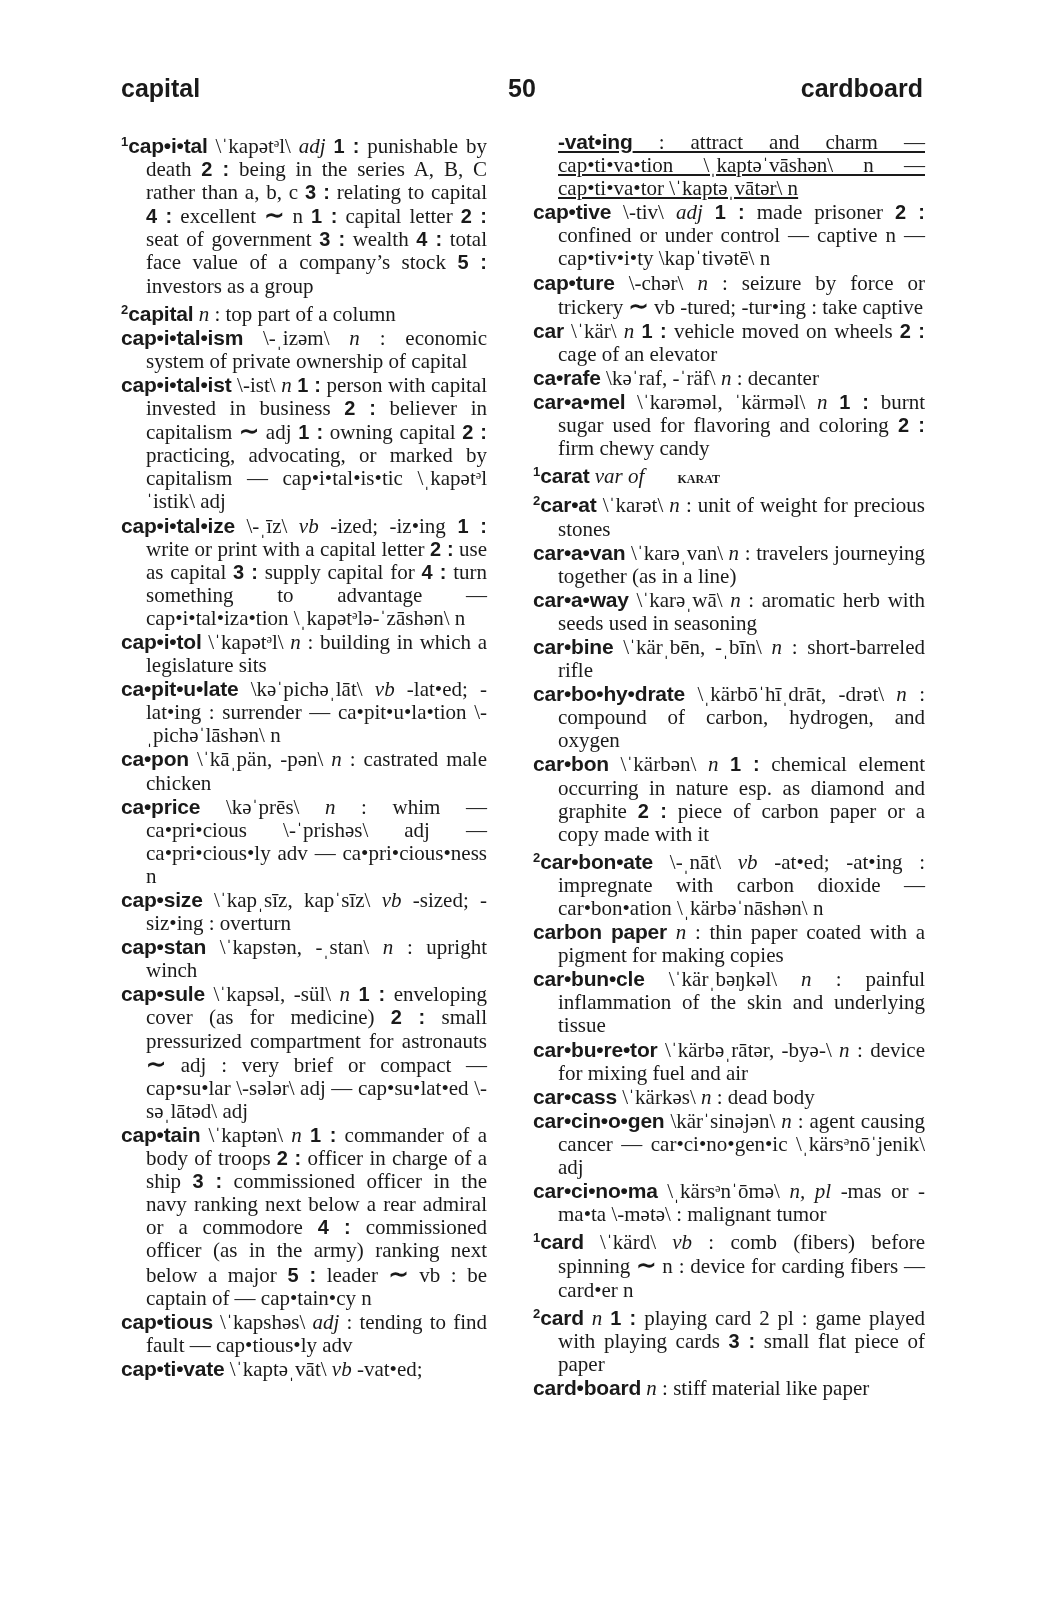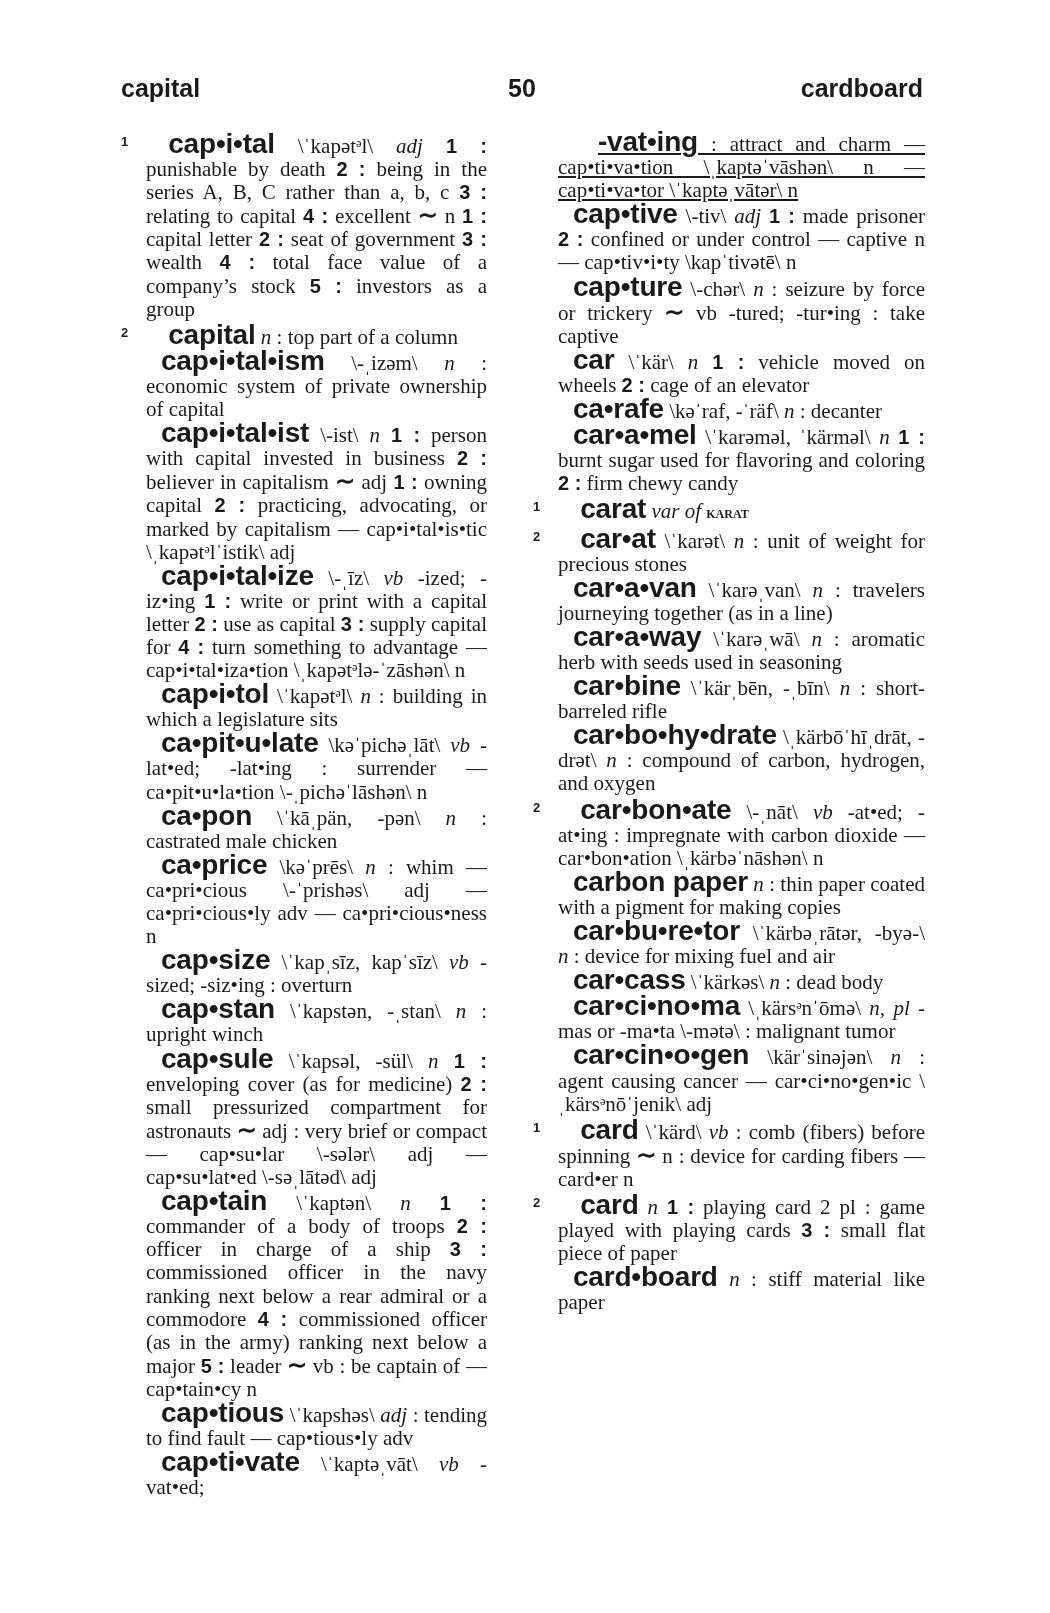--- a/index.html
+++ b/index.html
@@ -10,25 +10,25 @@
   .hdr-left { position: absolute; left: 0; top: 0; }
   .hdr-center { position: absolute; left: 0; width: 100%; text-align: center; top: 0; }
   .hdr-right { position: absolute; right: 0; top: 0; }
   .col { position: absolute; top: 130px; width: 366px;
          font-family: "Liberation Serif", serif; font-size: 21px; line-height: 23.1px;
          text-align: justify; }
   .col-left { left: 121px; }
   .col-right { left: 533px; width: 392px; }
   .entry { padding-left: 25px; text-indent: -25px; margin: 0; }
   .entry.cont { text-indent: 0; text-decoration: underline; }
-  .hw { font-family: "Liberation Sans", sans-serif; font-weight: bold; font-size: 28px; letter-spacing: -0.2px; margin-left: 40px; }
+  .hw { font-family: "Liberation Sans", sans-serif; font-weight: bold; font-size: 21px; letter-spacing: -0.2px; }
   .num { font-family: "Liberation Sans", sans-serif; font-weight: bold; font-size: 20px; }
   .sup { font-family: "Liberation Sans", sans-serif; font-weight: bold; font-size: 13px; vertical-align: 7px; }
   .it { font-style: italic; }
-  .sc { font-variant: small-caps; font-weight: bold; font-size: 17px; }
+  .sc { font-variant: small-caps; font-weight: bold; font-size: 17px; margin-left: 28px; }
   .swung { font-weight: bold; font-size: 24px; }
 </style>
 </head>
 <body>
 
 <div class="page">
   <div class="header">
     <span class="hdr-left">capital</span>
     <span class="hdr-center">50</span>
     <span class="hdr-right">cardboard</span>
@@ -57,23 +57,25 @@
       <p class="entry"><span class="hw">cap•ture</span><span> \-chər\ </span><span class="it">n</span><span> : seizure by force or trickery <span class="swung">∼</span> vb -tured; -tur•ing : take captive</span></p>
       <p class="entry"><span class="hw">car</span><span> \ˈkär\ </span><span class="it">n</span><span>  <span class="num">1</span><span class="num"> :</span> vehicle moved on wheels  <span class="num">2</span><span class="num"> :</span> cage of an elevator</span></p>
       <p class="entry"><span class="hw">ca•rafe</span><span> \kəˈraf, -ˈräf\ </span><span class="it">n</span><span> : decanter</span></p>
       <p class="entry"><span class="hw">car•a•mel</span><span> \ˈkarəməl, ˈkärməl\ </span><span class="it">n</span><span>  <span class="num">1</span><span class="num"> :</span> burnt sugar used for flavoring and coloring  <span class="num">2</span><span class="num"> :</span> firm chewy candy</span></p>
       <p class="entry"><span class="sup">1</span><span class="hw">carat</span><span> </span><span class="it">var of</span><span> <span class="sc">karat</span></span></p>
       <p class="entry"><span class="sup">2</span><span class="hw">car•at</span><span> \ˈkarət\ </span><span class="it">n</span><span> : unit of weight for precious stones</span></p>
       <p class="entry"><span class="hw">car•a•van</span><span> \ˈkarəˌvan\ </span><span class="it">n</span><span> : travelers journeying together (as in a line)</span></p>
       <p class="entry"><span class="hw">car•a•way</span><span> \ˈkarəˌwā\ </span><span class="it">n</span><span> : aromatic herb with seeds used in seasoning</span></p>
       <p class="entry"><span class="hw">car•bine</span><span> \ˈkärˌbēn, -ˌbīn\ </span><span class="it">n</span><span> : short-barreled rifle</span></p>
       <p class="entry"><span class="hw">car•bo•hy•drate</span><span> \ˌkärbōˈhīˌdrāt, -drət\ </span><span class="it">n</span><span> : compound of carbon, hydrogen, and oxygen</span></p>
+      <p class="entry"><span class="hw">car•bon</span><span> \ˈkärbən\ </span><span class="it">n</span><span>  <span class="num">1</span><span class="num"> :</span> chemical element occurring in nature esp. as diamond and graphite  <span class="num">2</span><span class="num"> :</span> piece of carbon paper or a copy made with it</span></p>
       <p class="entry"><span class="sup">2</span><span class="hw">car•bon•ate</span><span> \-ˌnāt\ </span><span class="it">vb</span><span> -at•ed; -at•ing : impregnate with carbon dioxide — car•bon•ation \ˌkärbəˈnāshən\ n</span></p>
       <p class="entry"><span class="hw">carbon paper</span><span> </span><span class="it">n</span><span> : thin paper coated with a pigment for making copies</span></p>
+      <p class="entry"><span class="hw">car•bun•cle</span><span> \ˈkärˌbəŋkəl\ </span><span class="it">n</span><span> : painful inflammation of the skin and underlying tissue</span></p>
       <p class="entry"><span class="hw">car•bu•re•tor</span><span> \ˈkärbəˌrātər, -byə-\ </span><span class="it">n</span><span> : device for mixing fuel and air</span></p>
       <p class="entry"><span class="hw">car•cass</span><span> \ˈkärkəs\ </span><span class="it">n</span><span> : dead body</span></p>
+      <p class="entry"><span class="hw">car•cin•o•gen</span><span> \kärˈsinəjən\ </span><span class="it">n</span><span> : agent causing cancer — car•ci•no•gen•ic \ˌkärsᵊnōˈjenik\ adj</span></p>
       <p class="entry"><span class="hw">car•ci•no•ma</span><span> \ˌkärsᵊnˈōmə\ </span><span class="it">n, pl</span><span> -mas or -ma•ta \-mətə\ : malignant tumor</span></p>
-      <p class="entry"><span class="hw">car•cin•o•gen</span><span> \kärˈsinəjən\ </span><span class="it">n</span><span> : agent causing cancer — car•ci•no•gen•ic \ˌkärsᵊnōˈjenik\ adj</span></p>
       <p class="entry"><span class="sup">1</span><span class="hw">card</span><span> \ˈkärd\ </span><span class="it">vb</span><span> : comb (fibers) before spinning <span class="swung">∼</span> n : device for carding fibers — card•er n</span></p>
       <p class="entry"><span class="sup">2</span><span class="hw">card</span><span> </span><span class="it">n</span><span>  <span class="num">1</span><span class="num"> :</span> playing card  2 pl : game played with playing cards  <span class="num">3</span><span class="num"> :</span> small flat piece of paper</span></p>
       <p class="entry"><span class="hw">card•board</span><span> </span><span class="it">n</span><span> : stiff material like paper</span></p>
     </div>
 </div>
 
 </body></html>

